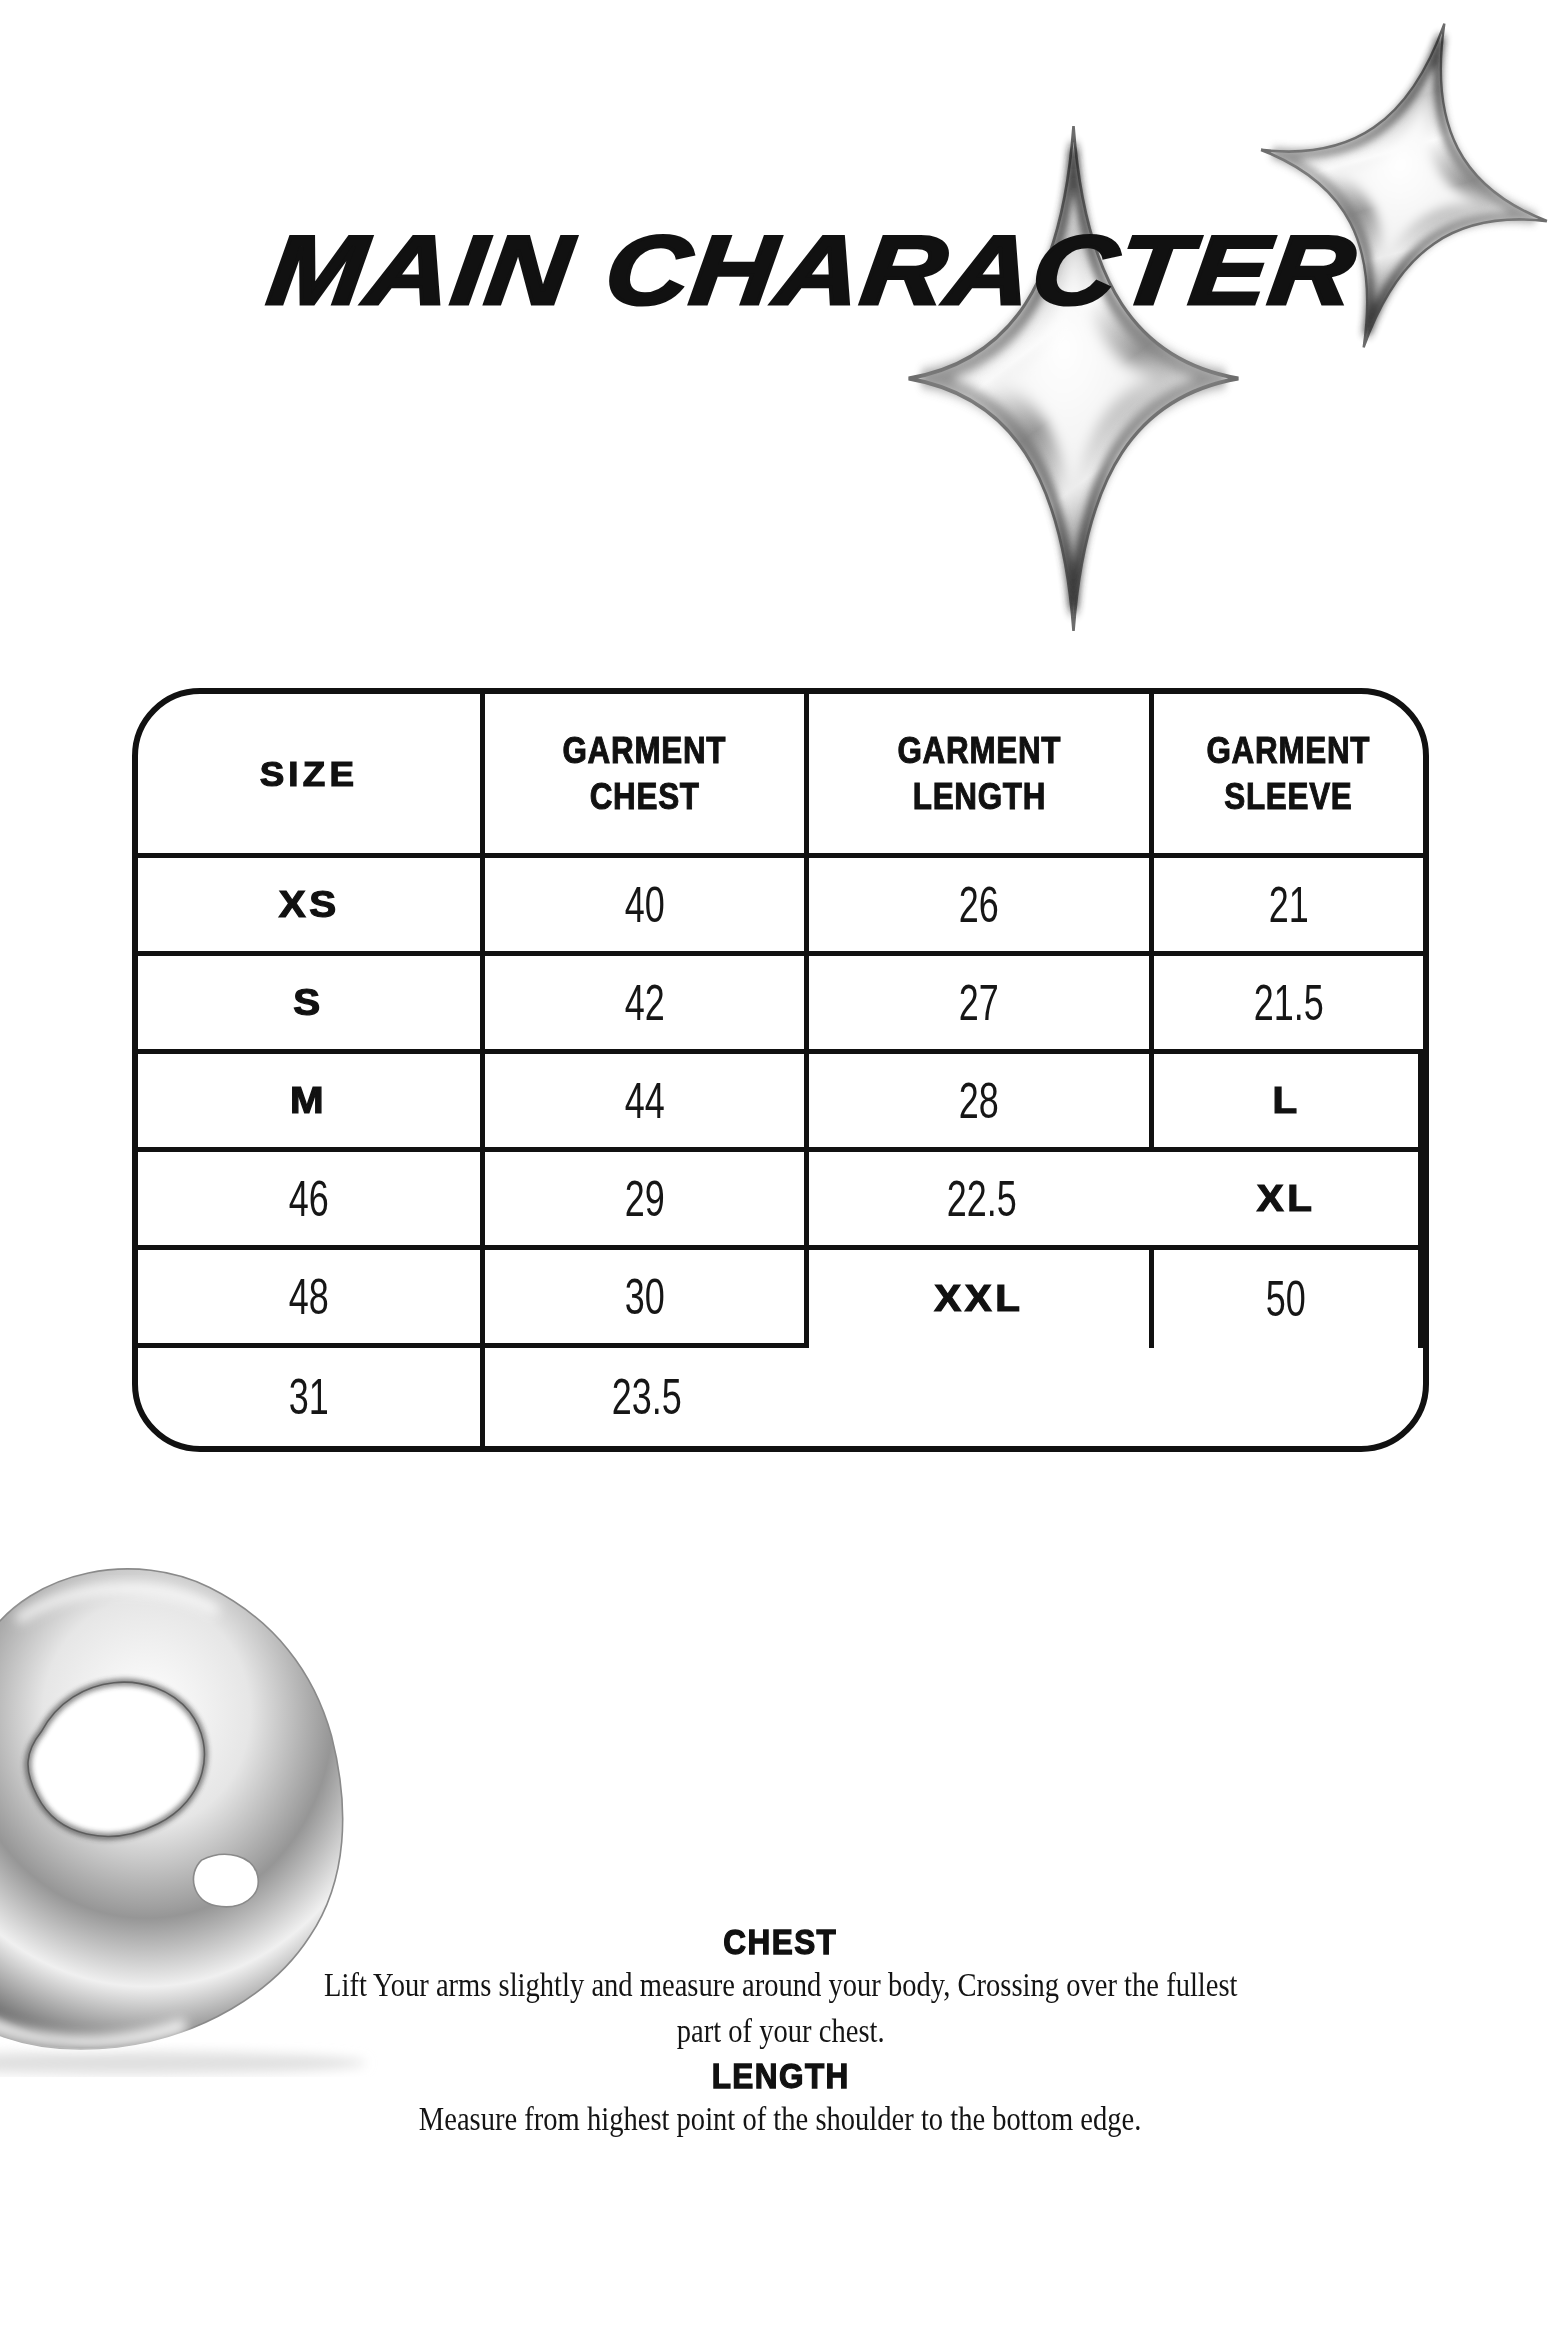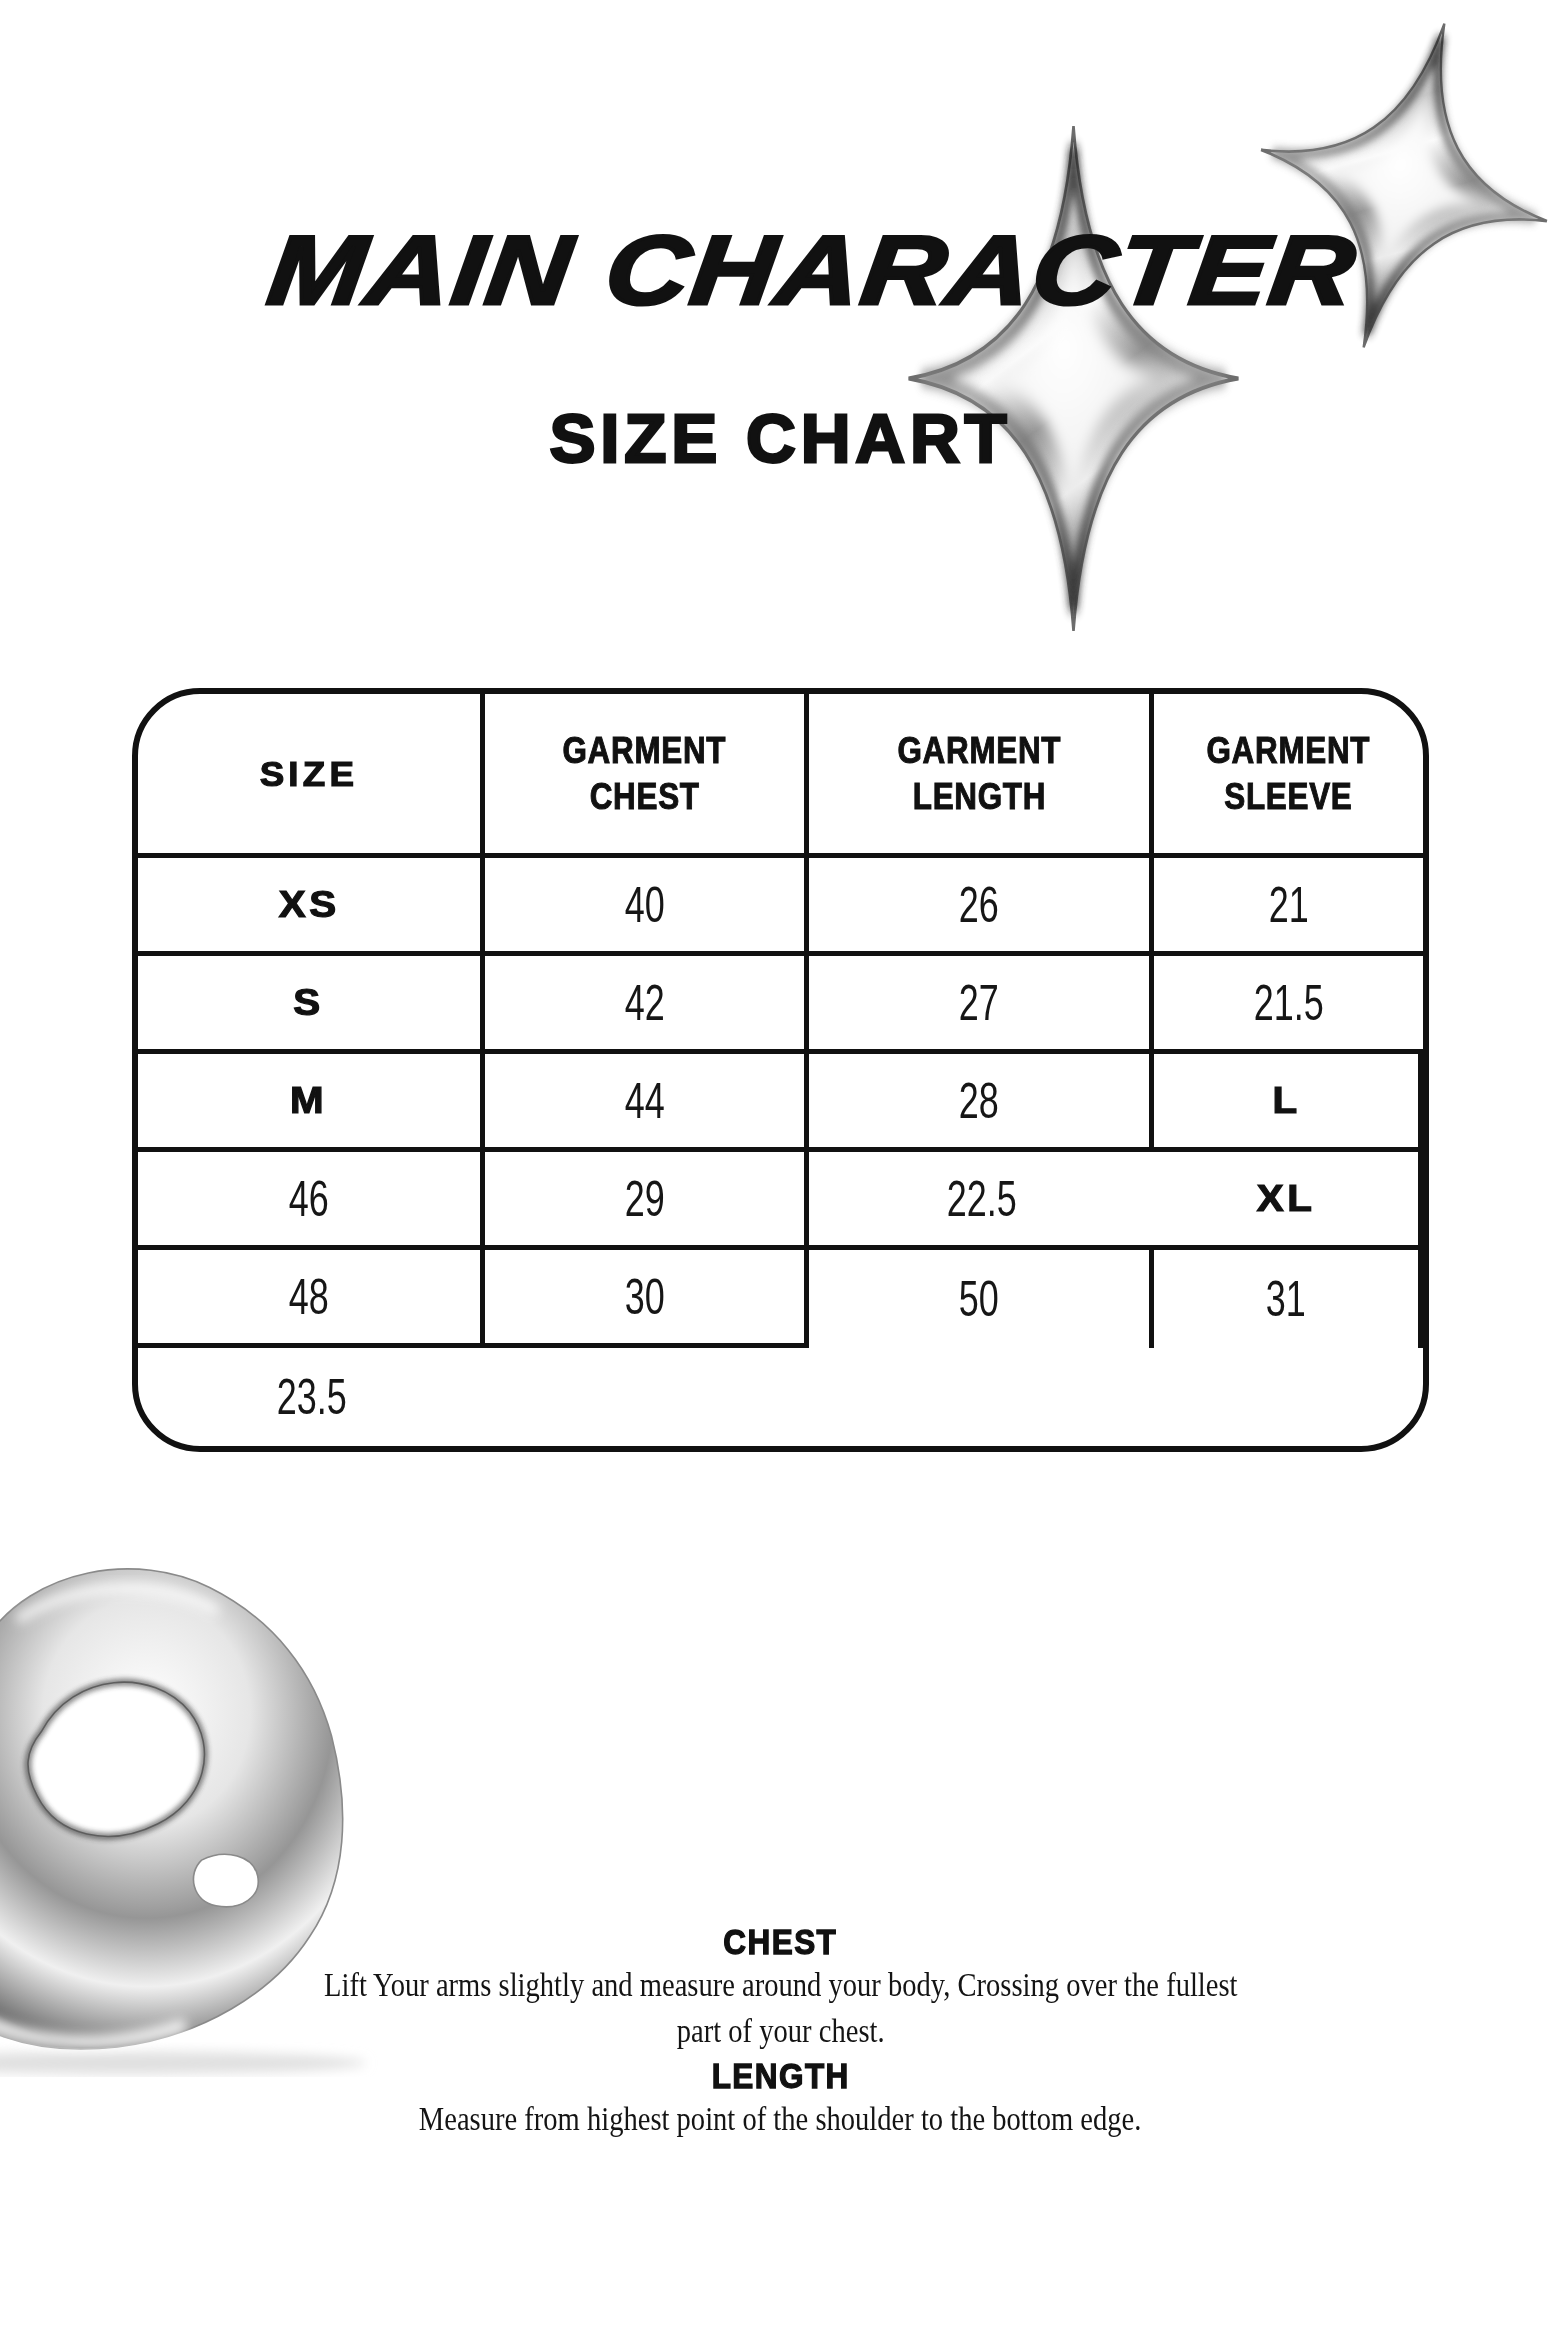--- a/index.html
+++ b/index.html
@@ -157,21 +157,20 @@
     <path d="M 0 -100 C 7 -38 38 -7 100 0 C 38 7 7 38 0 100 C -7 38 -38 7 -100 0 C -38 -7 -7 -38 0 -100 Z" transform="scale(0.58)" fill="url(#chromeCore)" filter="url(#soft2)"></path>
   </svg>
 
   <svg class="star-small" viewBox="-110 -110 220 220" preserveAspectRatio="none">
     <path d="M 0 -100 C 7 -38 38 -7 100 0 C 38 7 7 38 0 100 C -7 38 -38 7 -100 0 C -38 -7 -7 -38 0 -100 Z" fill="url(#chromeBody)" stroke="#6d6d6d" stroke-width="1.6"></path>
     <path d="M 0 -100 C 7 -38 38 -7 100 0 C 38 7 7 38 0 100 C -7 38 -38 7 -100 0 C -38 -7 -7 -38 0 -100 Z" transform="scale(0.92)" fill="none" stroke="url(#chromeRidge)" stroke-width="6" filter="url(#soft1)" opacity="0.8"></path>
     <path d="M 0 -100 C 7 -38 38 -7 100 0 C 38 7 7 38 0 100 C -7 38 -38 7 -100 0 C -38 -7 -7 -38 0 -100 Z" transform="scale(0.58)" fill="url(#chromeCore)" filter="url(#soft2)"></path>
   </svg>
 
   <div class="brand">MAIN CHARACTER</div>
-  <div class="subtitle">SIZE CHART</div>
 
   <div class="size-table">
     <div class="cell">
       <span class="hdr-size">SIZE</span>
     </div>
     <div class="cell">
       <span class="hdr-line">GARMENT</span>
       <span class="hdr-line">CHEST</span>
     </div>
     <div class="cell">
@@ -235,20 +234,23 @@
     <div class="cell">
         <span class="size-label">XL</span>
       </div>
     <div class="cell">
         <span class="num">48</span>
       </div>
     <div class="cell">
         <span class="num">30</span>
       </div>
 
+    <div class="cell row-last">
+        <span class="size-label">XXL</span>
+      </div>
     <div class="cell row-last">
         <span class="num">50</span>
       </div>
     <div class="cell row-last">
         <span class="num">31</span>
       </div>
     <div class="cell col-last row-last">
         <span class="num">23.5</span>
       </div>
   </div>

